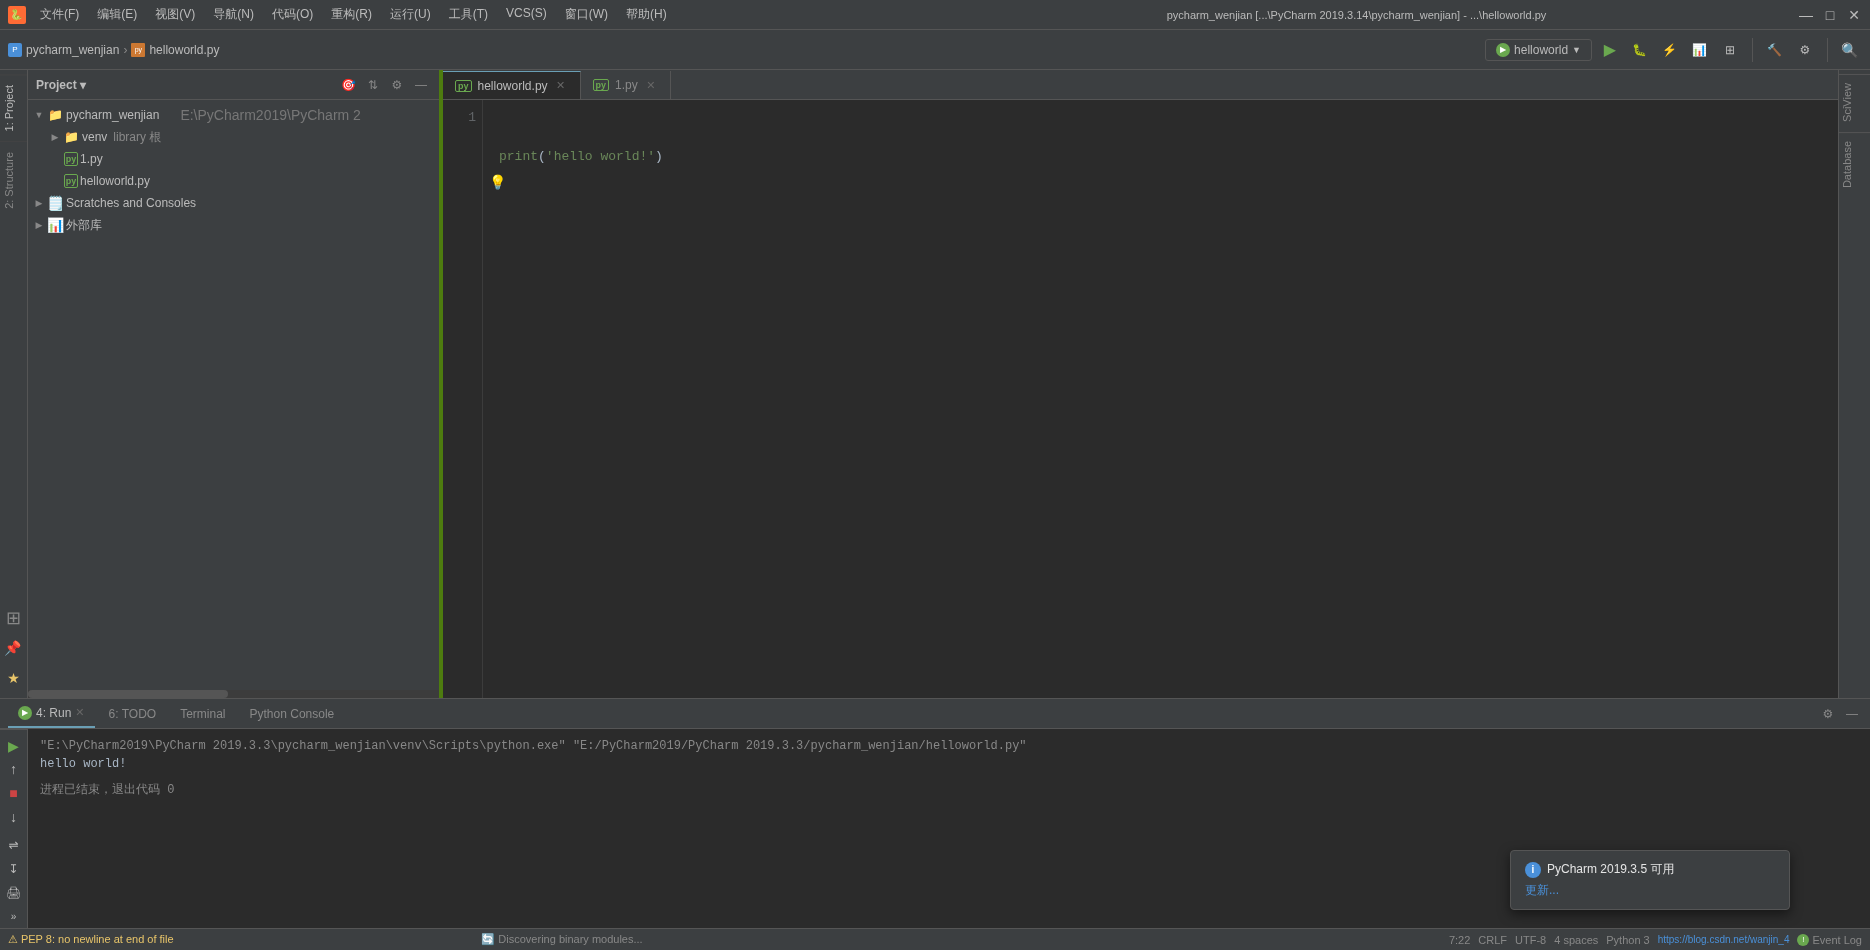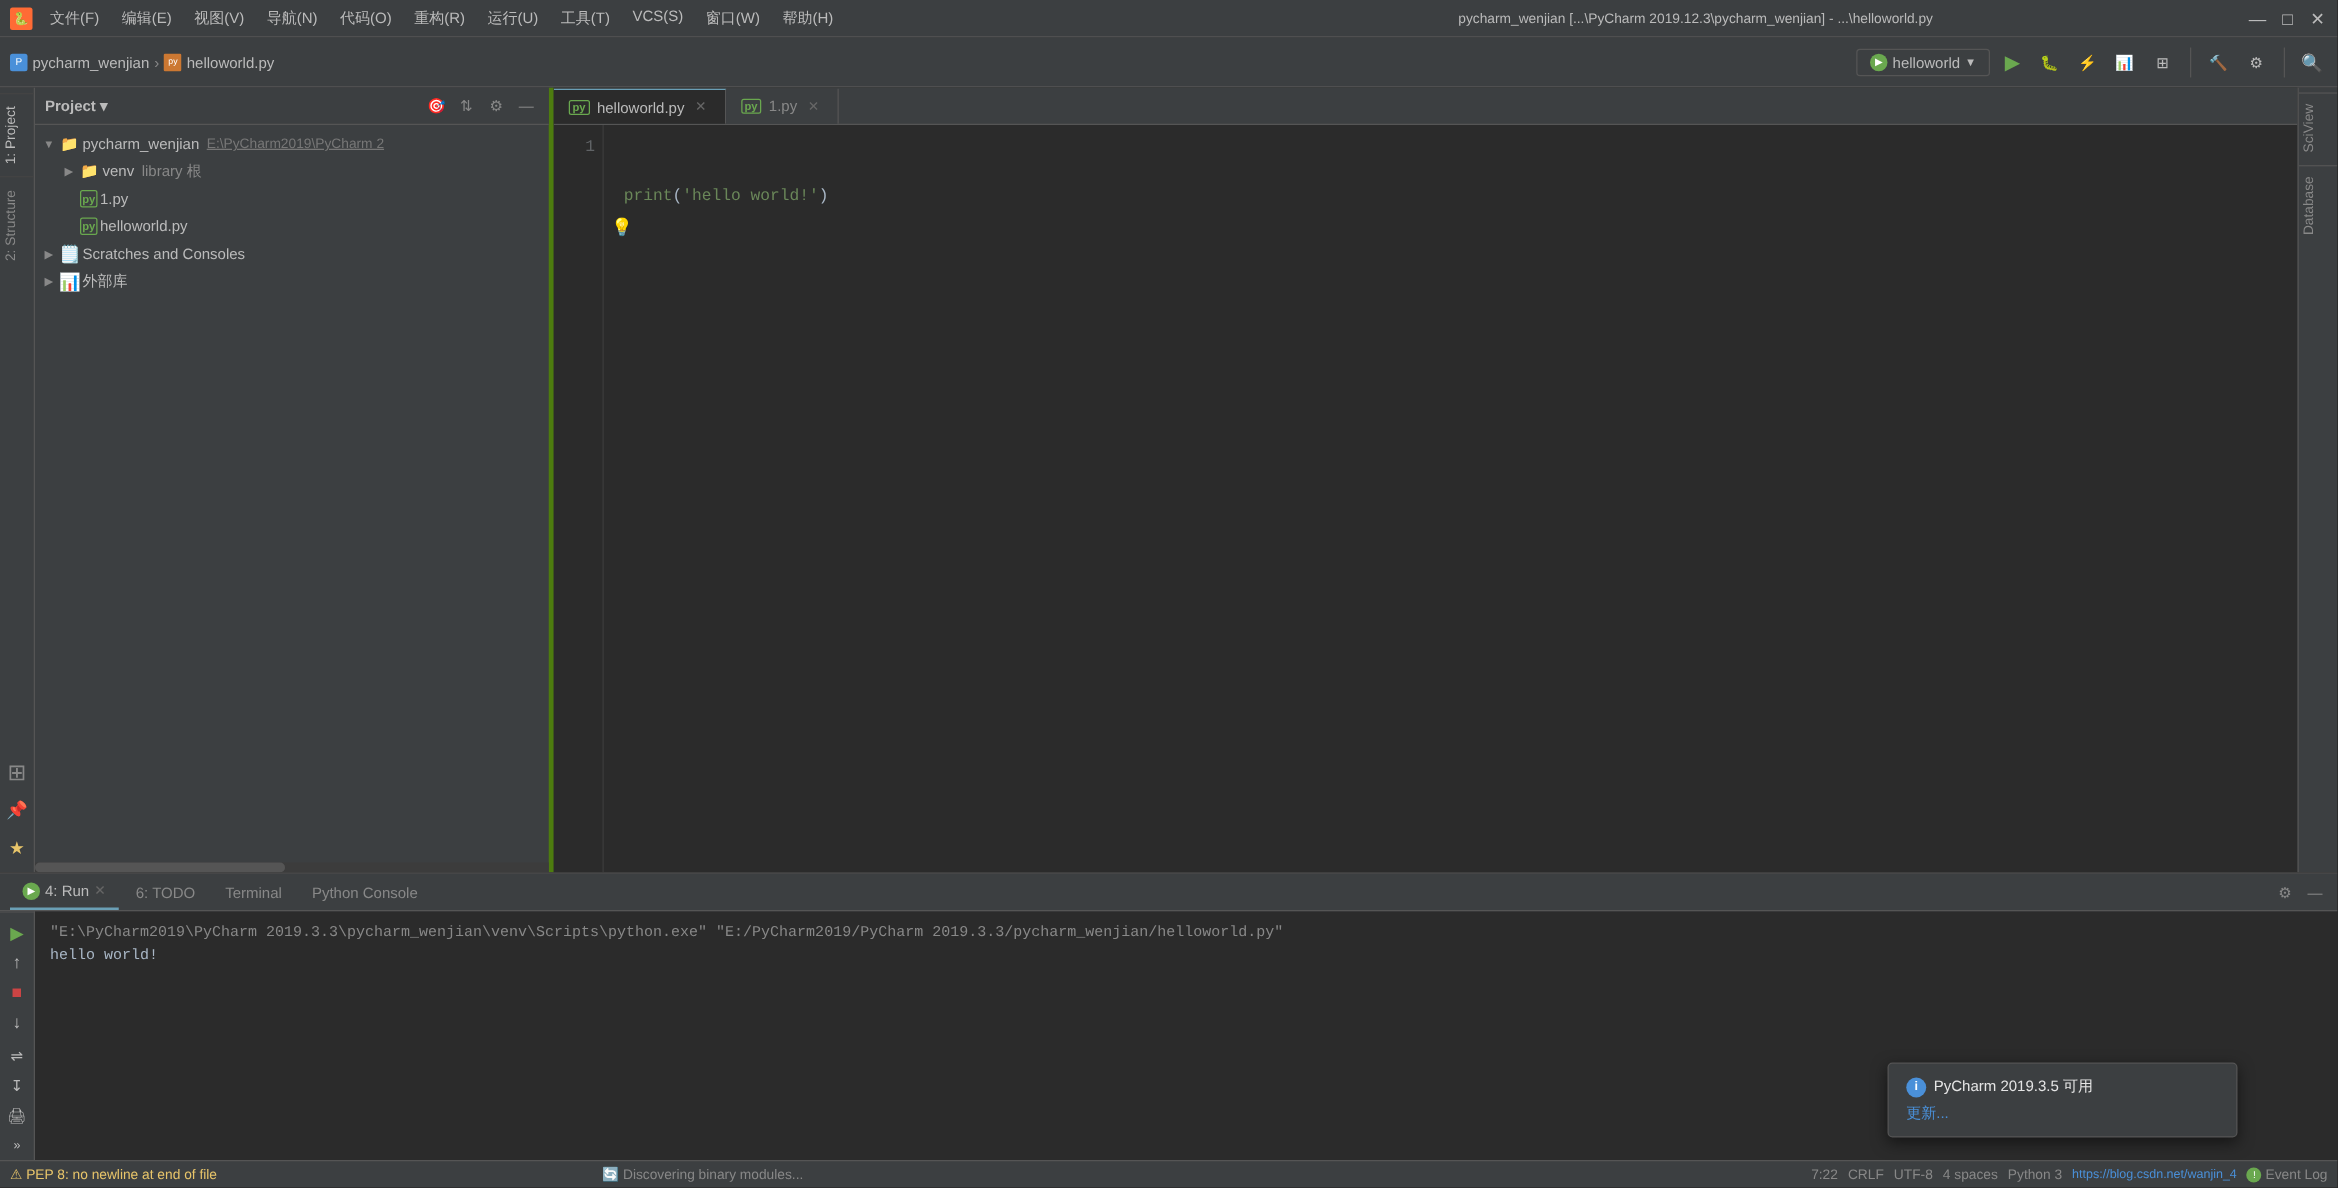--- a/index.html
+++ b/index.html
@@ -219,24 +219,23 @@
 
     .tree-label {
       font-size: 12px;
       color: #bbbbbb;
     }
     .tree-label-muted {
       font-size: 12px;
       color: #888;
     }
     .tree-label-path {
-      font-size: 11px;
+      font-size: 14px;
       color: #777;
-      margin-left: 4px;
-      text-decoration: underline;
+      margin-left: 19px;
     }
 
     
     .editor-area {
       flex: 1;
       display: flex;
       flex-direction: column;
       background: #2b2b2b;
       overflow: hidden;
     }
@@ -550,21 +549,21 @@
     <span class="menu-item">视图(V)</span>
     <span class="menu-item">导航(N)</span>
     <span class="menu-item">代码(O)</span>
     <span class="menu-item">重构(R)</span>
     <span class="menu-item">运行(U)</span>
     <span class="menu-item">工具(T)</span>
     <span class="menu-item">VCS(S)</span>
     <span class="menu-item">窗口(W)</span>
     <span class="menu-item">帮助(H)</span>
   </div>
-  <span class="window-title">pycharm_wenjian [...\PyCharm 2019.12.3\pycharm_wenjian] - ...\helloworld.py</span>
+  <span class="window-title">pycharm_wenjian [...\PyCharm 2019.3.14\pycharm_wenjian] - ...\helloworld.py</span>
   <div class="window-controls">
     <span class="win-btn">—</span>
     <span class="win-btn">□</span>
     <span class="win-btn">✕</span>
   </div>
 </div>
 
 <div class="toolbar">
   <div class="toolbar-breadcrumb">
     <span class="crumb-icon">P</span>
@@ -728,20 +727,21 @@
       <div style="width:1px; height:1px; margin-top:4px;"></div>
       <div class="run-tool-btn" style="font-size:12px">⇌</div>
       <div class="run-tool-btn" style="font-size:12px">↧</div>
       <div class="run-tool-btn" style="font-size:12px">🖨</div>
       <div class="run-tool-btn" style="font-size:10px">»</div>
     </div>
     <div class="console-output">
       <div class="console-cmd">"E:\PyCharm2019\PyCharm 2019.3.3\pycharm_wenjian\venv\Scripts\python.exe" "E:/PyCharm2019/PyCharm 2019.3.3/pycharm_wenjian/helloworld.py"</div>
       <div class="console-output-text">hello world!</div>
       <div style="height:8px"></div>
+      <div class="console-process">进程已结束，退出代码 0</div>
     </div>
   </div>
 </div>
 
 <div class="status-bar">
   <div class="status-left">
     <span class="status-item status-warning">⚠ PEP 8: no newline at end of file</span>
   </div>
   <div style="margin-left:300px; display:flex; align-items:center; gap:6px;">
     <span class="status-item">🔄 Discovering binary modules...</span>

